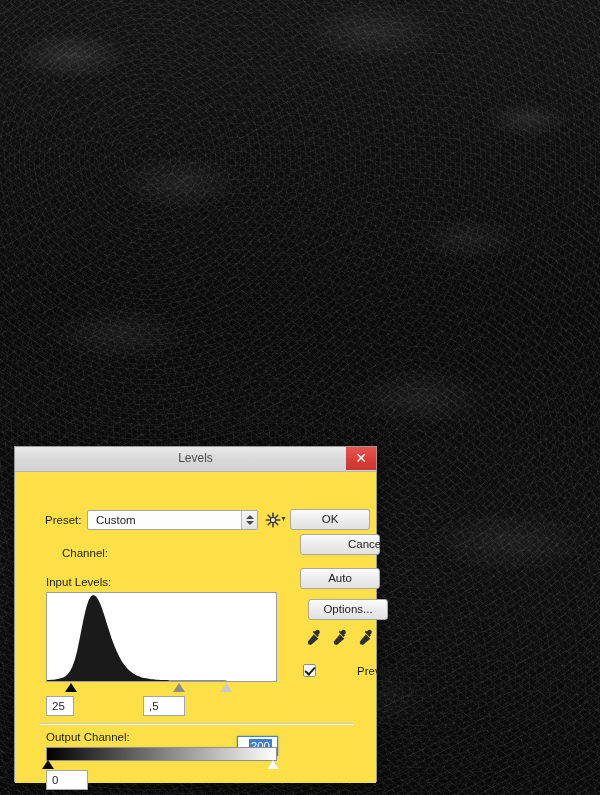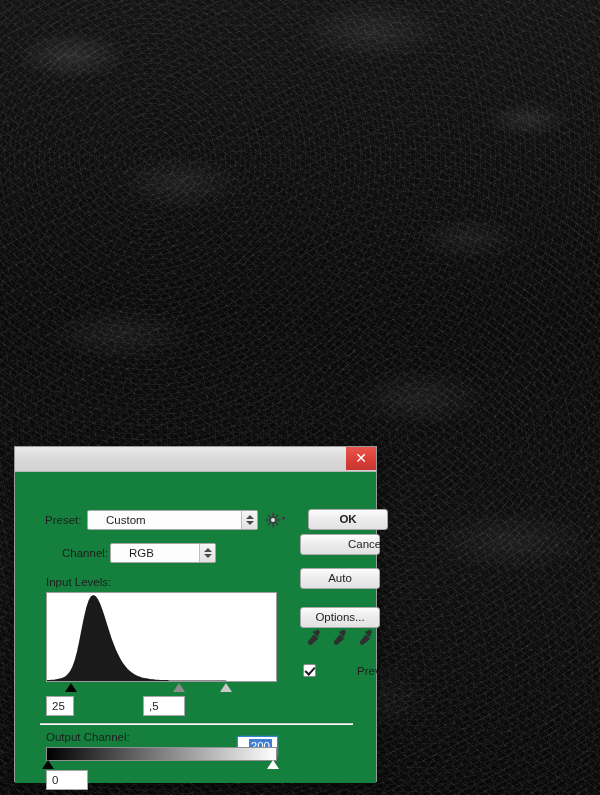--- a/index.html
+++ b/index.html
@@ -92,42 +92,42 @@
     font-size: 14px;
     line-height: 22px;
     text-align: center;
     cursor: pointer;
   }
 
   .body {
     position: relative;
     width: 100%;
     height: 311px;
-    background: #15803d;
+    background: #fde047;
   }
 
   .lbl {
     position: absolute;
     font-size: 11.5px;
     color: #1d1d1d;
     white-space: nowrap;
   }
 
   
   .combo {
     position: absolute;
     box-sizing: border-box;
     background: #fdfdfd;
     border: 1px solid #a6a6a6;
     border-radius: 2px;
     font-size: 11.5px;
     color: #1d1d1d;
     height: 20px;
     line-height: 18px;
-    padding-left: 18px;
+    padding-left: 8px;
     cursor: pointer;
   }
   .combo .arrows {
     position: absolute;
     right: 0; top: 0;
     width: 15px; height: 100%;
     background: linear-gradient(180deg, #f6f6f6, #e2e2e2);
     border-left: 1px solid #bdbdbd;
   }
   .combo .arrows::before,
@@ -269,20 +269,21 @@
 </head>
 <body>
 
 <div id="stage">
 
   <div id="photo"></div>
 
   <div id="levels-dialog">
 
     <div class="titlebar">
+      <div class="title">Levels</div>
       <div class="close-btn">✕</div>
     </div>
 
     <div class="body">
 
       <div class="lbl" style="left:30px; top:488px; top:42px;">Preset:</div>
       <div class="combo" style="left:72px; top:38px; width:171px;">
         <span>Custom</span>
         <span class="arrows"></span>
       </div>
@@ -294,24 +295,24 @@
             <rect x="7.2" y="0.6" width="1.6" height="14.8" rx="0.6"></rect>
             <rect x="0.6" y="7.2" width="14.8" height="1.6" rx="0.6"></rect>
             <rect x="7.2" y="0.6" width="1.6" height="14.8" rx="0.6" transform="rotate(45 8 8)"></rect>
             <rect x="7.2" y="0.6" width="1.6" height="14.8" rx="0.6" transform="rotate(-45 8 8)"></rect>
           </g>
           <circle cx="8" cy="8" r="2.0" fill="#ebebeb"></circle>
           <path d="M16.5 5 l4 0 l-2 4 z" fill="#3d3d3d"></path>
         </svg>
       </div>
 
-      <div class="btn" style="left:293px; top:37px;font-weight:bold;">OK</div>
+      <div class="btn" style="left:275px; top:37px;">OK</div>
       <div class="btn" style="left:285px; top:62px;padding-left:47px;">Cancel</div>
       <div class="btn" style="left:285px; top:96px;">Auto</div>
-      <div class="btn" style="left:285px; top:127px;margin-top:8px;">Options...</div>
+      <div class="btn" style="left:293px; top:127px;">Options...</div>
 
       <div class="dropper" style="left:291px; top:157px;">
         <svg width="17" height="19" viewBox="0 0 17 19">
           <path d="M13.4 1.6c-1.1-1.1-2.6-1.1-3.5-0.2l-1.1 1.1-0.8-0.8-1.3 1.3 4.9 4.9 1.3-1.3-0.8-0.8 1.1-1.1c0.9-0.9 0.9-2.3-0.2-3.1z" fill="#2f2f2f"></path>
           <path d="M7.9 5.3l-6.2 7.4 0.6 2.6 2.6 0.6 7.4-6.2z" fill="#2f2f2f"></path>
         </svg>
       </div>
       <div class="dropper" style="left:317px; top:157px;">
         <svg width="17" height="19" viewBox="0 0 17 19">
           <path d="M13.4 1.6c-1.1-1.1-2.6-1.1-3.5-0.2l-1.1 1.1-0.8-0.8-1.3 1.3 4.9 4.9 1.3-1.3-0.8-0.8 1.1-1.1c0.9-0.9 0.9-2.3-0.2-3.1z" fill="#2f2f2f"></path>
@@ -322,24 +323,20 @@
         <svg width="17" height="19" viewBox="0 0 17 19">
           <path d="M13.4 1.6c-1.1-1.1-2.6-1.1-3.5-0.2l-1.1 1.1-0.8-0.8-1.3 1.3 4.9 4.9 1.3-1.3-0.8-0.8 1.1-1.1c0.9-0.9 0.9-2.3-0.2-3.1z" fill="#2f2f2f"></path>
           <path d="M7.9 5.3l-6.2 7.4 0.6 2.6 2.6 0.6 7.4-6.2z" fill="#2f2f2f"></path>
         </svg>
       </div>
 
       <div class="check" style="left:288px; top:192px;"></div>
       <div class="lbl" style="left:306px; top:193px;padding-left:36px;">Preview</div>
 
       <div class="lbl" style="left:47px; top:75px;">Channel:</div>
-      <div class="combo" style="left:95px; top:71px; width:106px;">
-        <span>RGB</span>
-        <span class="arrows"></span>
-      </div>
 
       <div class="lbl" style="left:31px; top:104px;">Input Levels:</div>
 
       <div class="histo-box" style="left:31px; top:120px; width:231px; height:90px;">
         <svg id="histo-svg" width="229" height="88" viewBox="0 0 229 88" preserveAspectRatio="none">
           <polygon id="histo-path" fill="#1a1a1a" points="0,88 0.00,87.12 2.31,87.12 4.63,86.68 6.94,86.68 9.25,86.24 11.57,85.81 13.88,85.37 16.19,84.49 18.51,83.17 20.82,80.98 23.13,77.91 25.44,73.52 27.76,66.94 30.07,58.16 32.38,47.19 34.70,35.35 37.01,23.94 39.32,14.29 41.64,7.27 43.95,3.32 46.26,2.00 48.58,2.88 50.89,5.95 53.20,10.78 55.52,16.92 57.83,23.94 60.14,31.40 62.45,38.86 64.77,45.88 67.08,52.02 69.39,57.72 71.71,62.55 74.02,66.94 76.33,70.45 78.65,73.52 80.96,76.15 83.27,78.35 85.59,80.10 87.90,81.42 90.21,82.73 92.53,83.61 94.84,84.49 97.15,84.93 99.46,85.37 101.78,85.81 104.09,86.24 106.40,86.24 108.72,86.68 111.03,86.68 113.34,87.12 115.66,87.12 117.97,87.12 120.28,87.12 122.60,87.56 124.91,87.56 127.22,87.56 129.54,87.56 131.85,87.56 134.16,87.56 136.47,87.56 138.79,87.56 141.10,87.56 143.41,87.56 145.73,87.56 148.04,87.56 150.35,87.56 152.67,87.56 154.98,87.56 157.29,87.56 159.61,87.56 161.92,87.56 164.23,87.56 166.55,87.56 168.86,87.56 171.17,87.56 173.48,87.56 175.80,87.56 178.11,87.56 180.42,88.00 182.74,88.00 185.05,88.00 187.36,88.00 189.68,88.00 191.99,88.00 194.30,88.00 196.62,88.00 198.93,88.00 201.24,88.00 203.56,88.00 205.87,88.00 208.18,88.00 210.49,88.00 212.81,88.00 215.12,88.00 217.43,88.00 219.75,88.00 222.06,88.00 224.37,88.00 226.69,88.00 229.00,88.00 229,88"></polygon>
         </svg>
       </div>
 
       <div class="slider-row" style="left:31px; top:211px; width:231px;">

